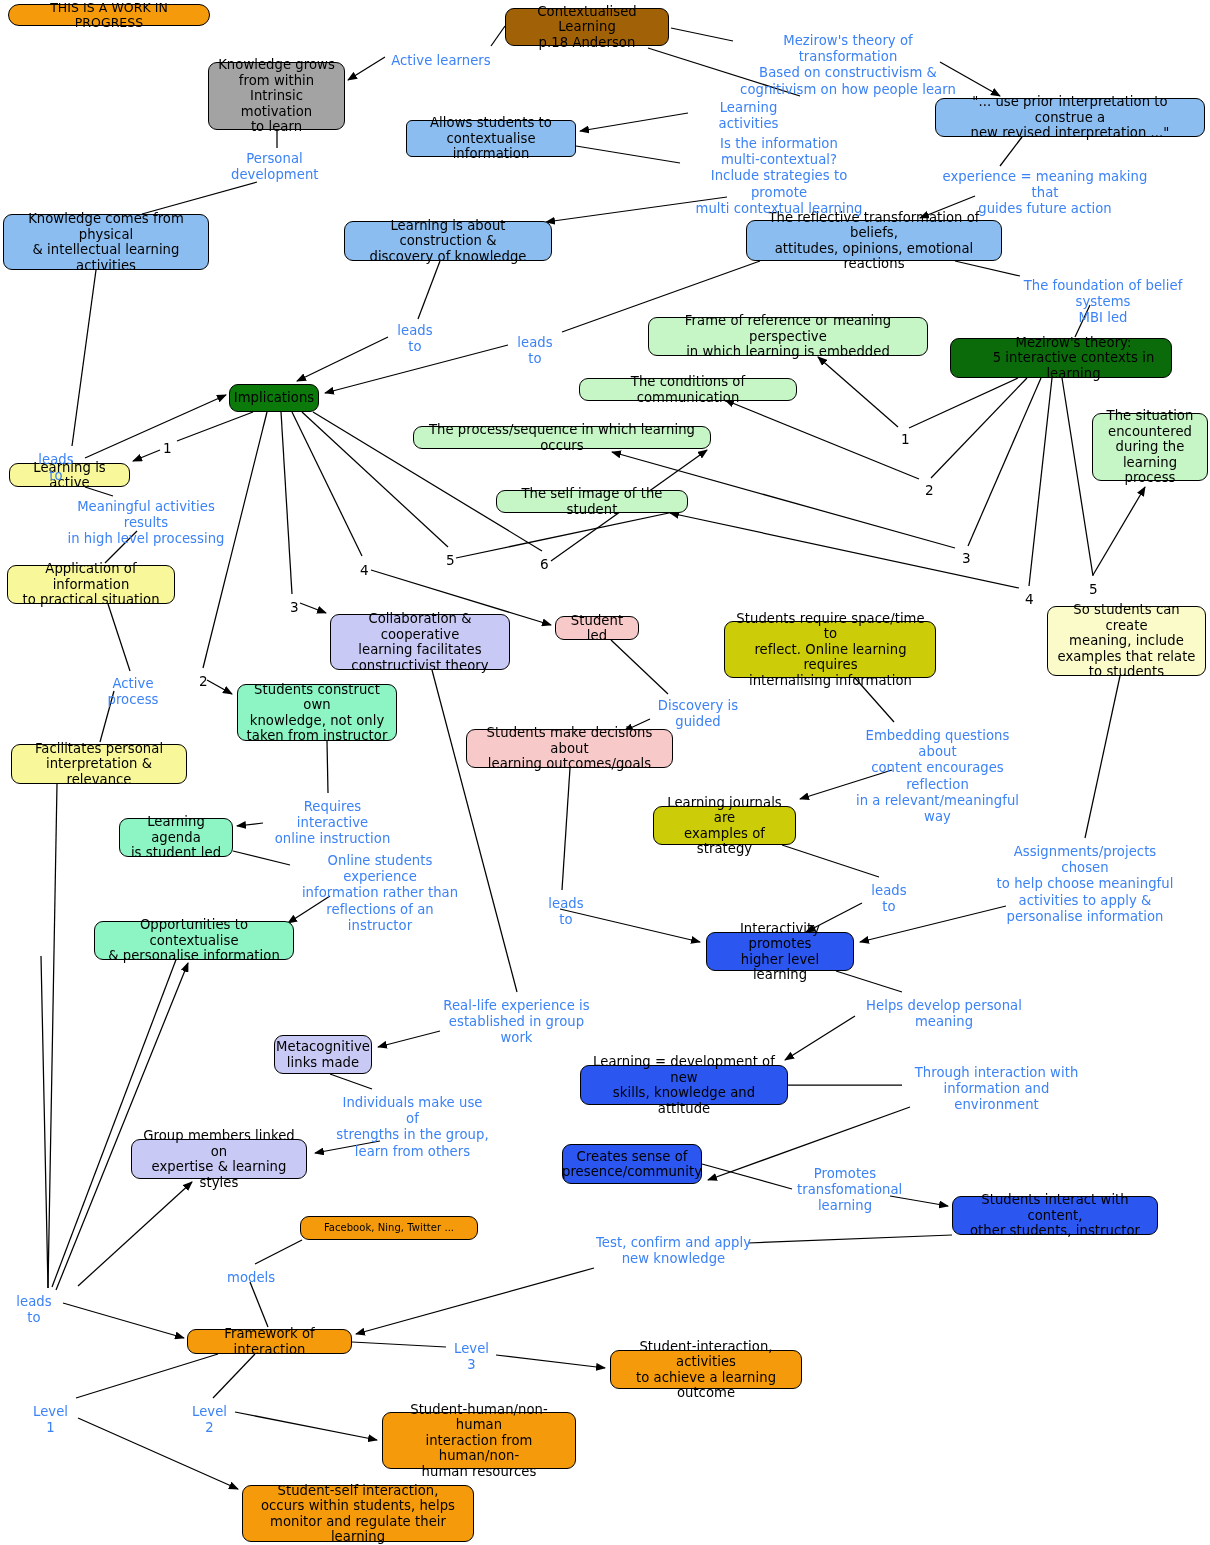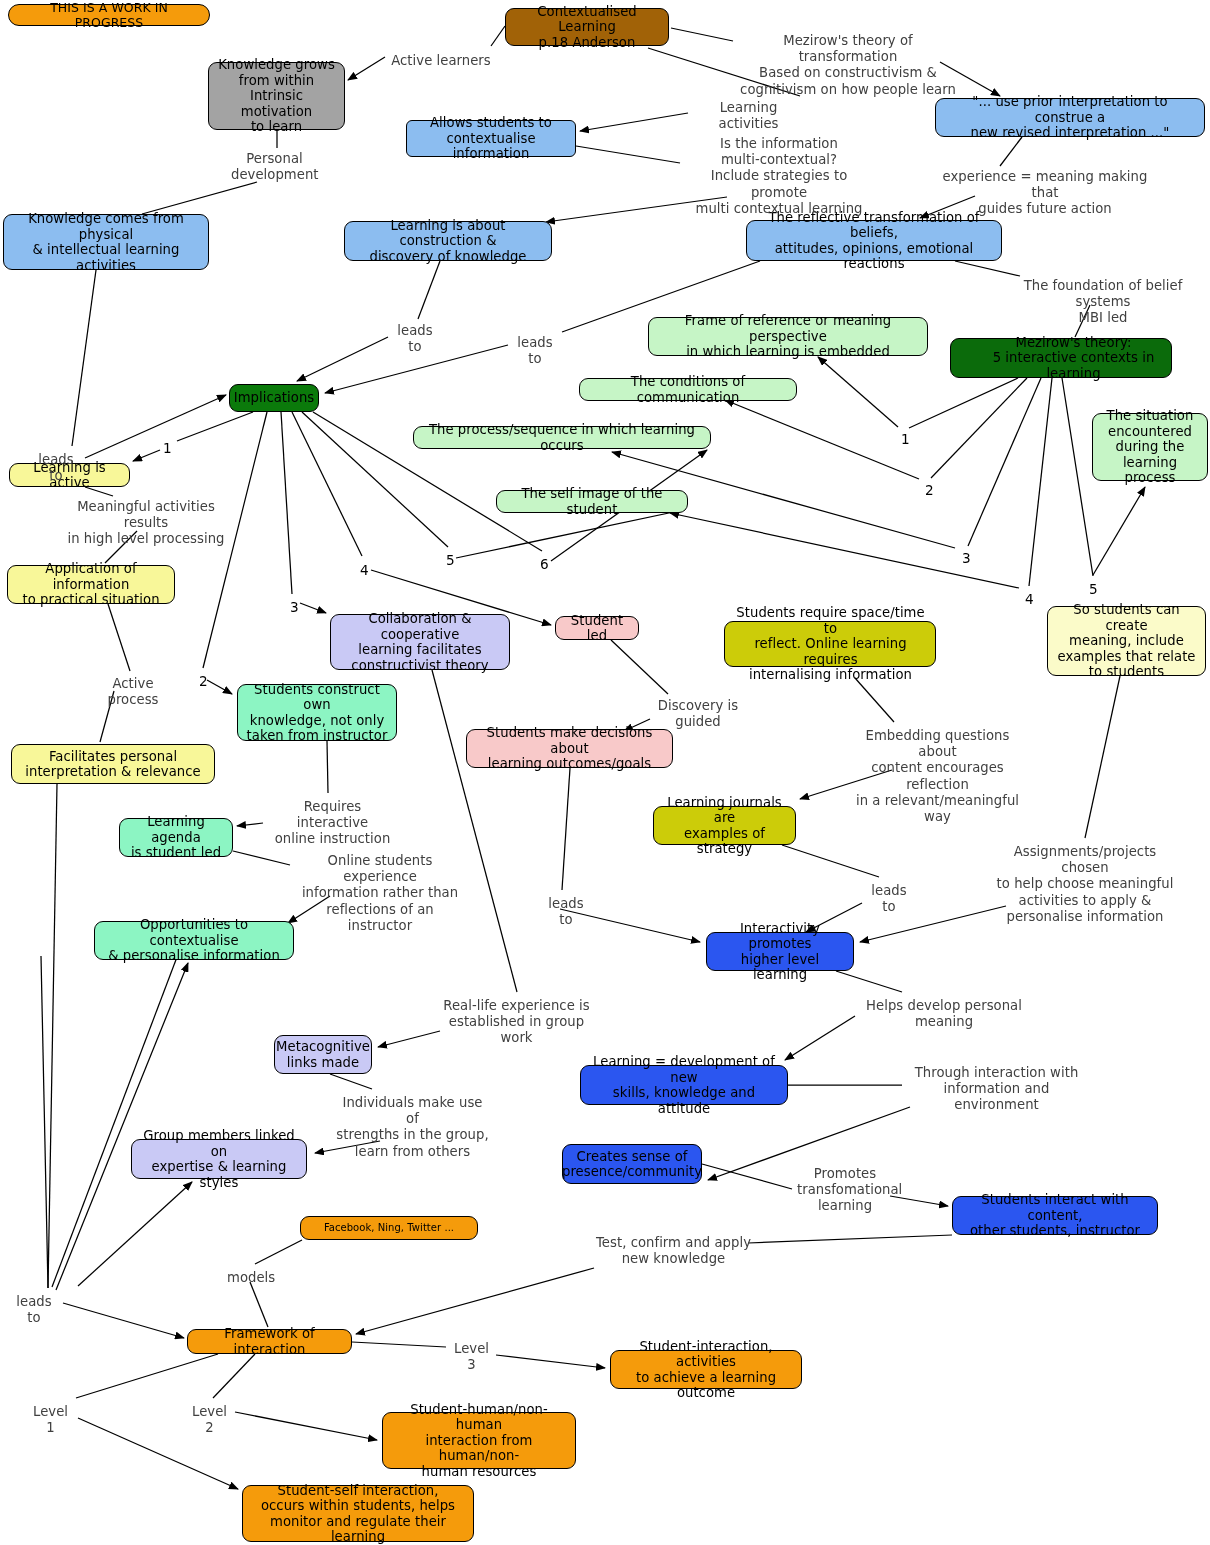--- a/index.html
+++ b/index.html
@@ -34,21 +34,21 @@
     text-align: center;
     color: #000000;
     font-size: 13.2px;
     line-height: 15.5px;
     padding: 3px 7px;
     white-space: pre-line;
     letter-spacing: 0.05px;
   }
   .label {
     position: absolute;
-    color: #404040;
+    color: #3b82f6;
     font-size: 13.2px;
     line-height: 16.2px;
     text-align: center;
     white-space: pre-line;
     letter-spacing: 0.05px;
   }
   .num {
     position: absolute;
     color: #000000;
     font-size: 13.6px;
@@ -227,27 +227,27 @@
       <div class="node" style="left: 413px; top: 426px; width: 298px; height: 23px; background: rgb(198, 245, 198); font-size: 13.2px;">The process/sequence in which learning occurs</div>
       <div class="node" style="left: 496px; top: 490px; width: 192px; height: 23px; background: rgb(198, 245, 198); font-size: 13.2px;">The self image of the student</div>
       <div class="node" style="left: 1092px; top: 413px; width: 116px; height: 68px; background: rgb(198, 245, 198); font-size: 13.2px;">The situation
 encountered
 during the
 learning process</div>
       <div class="node" style="left: 229px; top: 384px; width: 90px; height: 28px; background: rgb(11, 122, 11); font-size: 13.2px;">Implications</div>
       <div class="node" style="left: 9px; top: 463px; width: 121px; height: 24px; background: rgb(248, 247, 153); font-size: 13.2px;">Learning is active</div>
       <div class="node" style="left: 7px; top: 565px; width: 168px; height: 39px; background: rgb(248, 247, 153); font-size: 13.2px;">Application of information
 to practical situation</div>
-      <div class="node" style="left: 11px; top: 744px; width: 204px; height: 40px; background: rgb(248, 247, 153); font-size: 13.2px;">Facilitates personal
+      <div class="node" style="left: 11px; top: 744px; width: 176px; height: 40px; background: rgb(248, 247, 153); font-size: 13.2px;">Facilitates personal
 interpretation &amp; relevance</div>
       <div class="node" style="left: 330px; top: 614px; width: 180px; height: 56px; background: rgb(201, 201, 245); font-size: 13.2px;">Collaboration &amp; cooperative
 learning facilitates
 constructivist theory</div>
       <div class="node" style="left: 555px; top: 616px; width: 84px; height: 24px; background: rgb(248, 201, 201); font-size: 13.2px;">Student led</div>
-      <div class="node" style="left: 724px; top: 621px; width: 212px; height: 46px; background: rgb(204, 204, 9); font-size: 13.2px; padding-left: 8px;">Students require space/time to
+      <div class="node" style="left: 724px; top: 621px; width: 212px; height: 57px; background: rgb(204, 204, 9); font-size: 13.2px; padding-left: 8px;">Students require space/time to
 reflect.  Online learning requires
 internalising information</div>
       <div class="node" style="left: 1047px; top: 606px; width: 159px; height: 70px; background: rgb(251, 251, 201); font-size: 13.2px;">So students can create
 meaning, include
 examples that relate
 to students</div>
       <div class="node" style="left: 237px; top: 684px; width: 160px; height: 57px; background: rgb(140, 245, 195); font-size: 13.2px;">Students construct own
 knowledge, not only
 taken from instructor</div>
       <div class="node" style="left: 466px; top: 729px; width: 207px; height: 39px; background: rgb(248, 201, 201); font-size: 13.2px;">Students make decisions about

